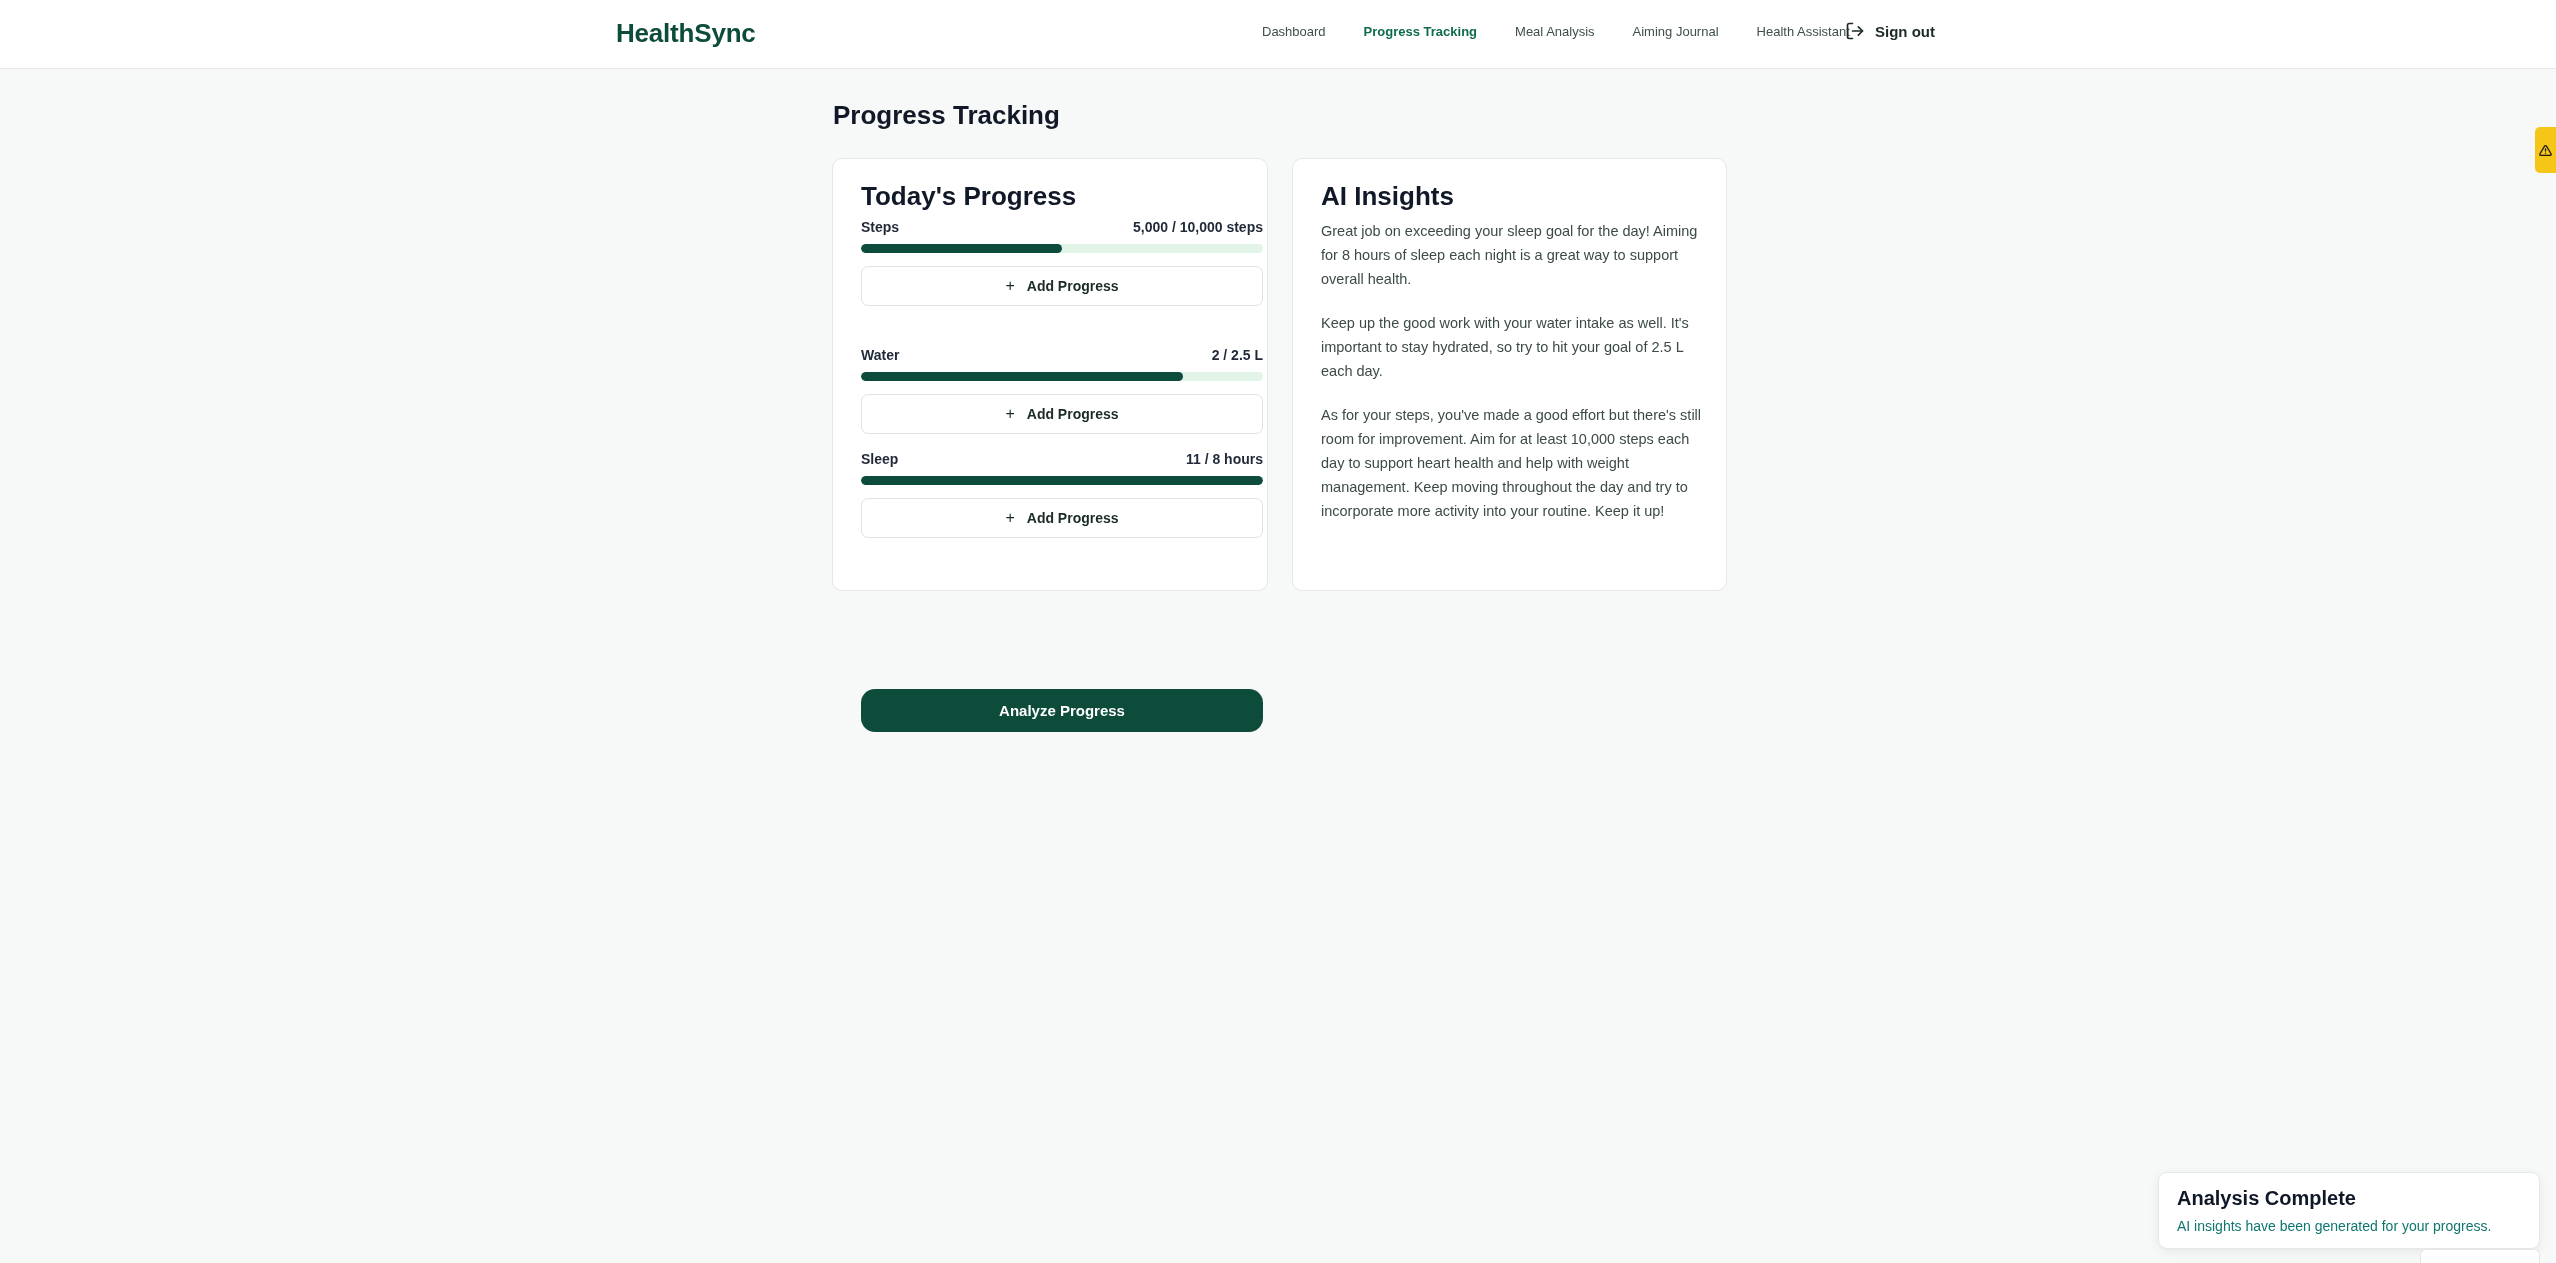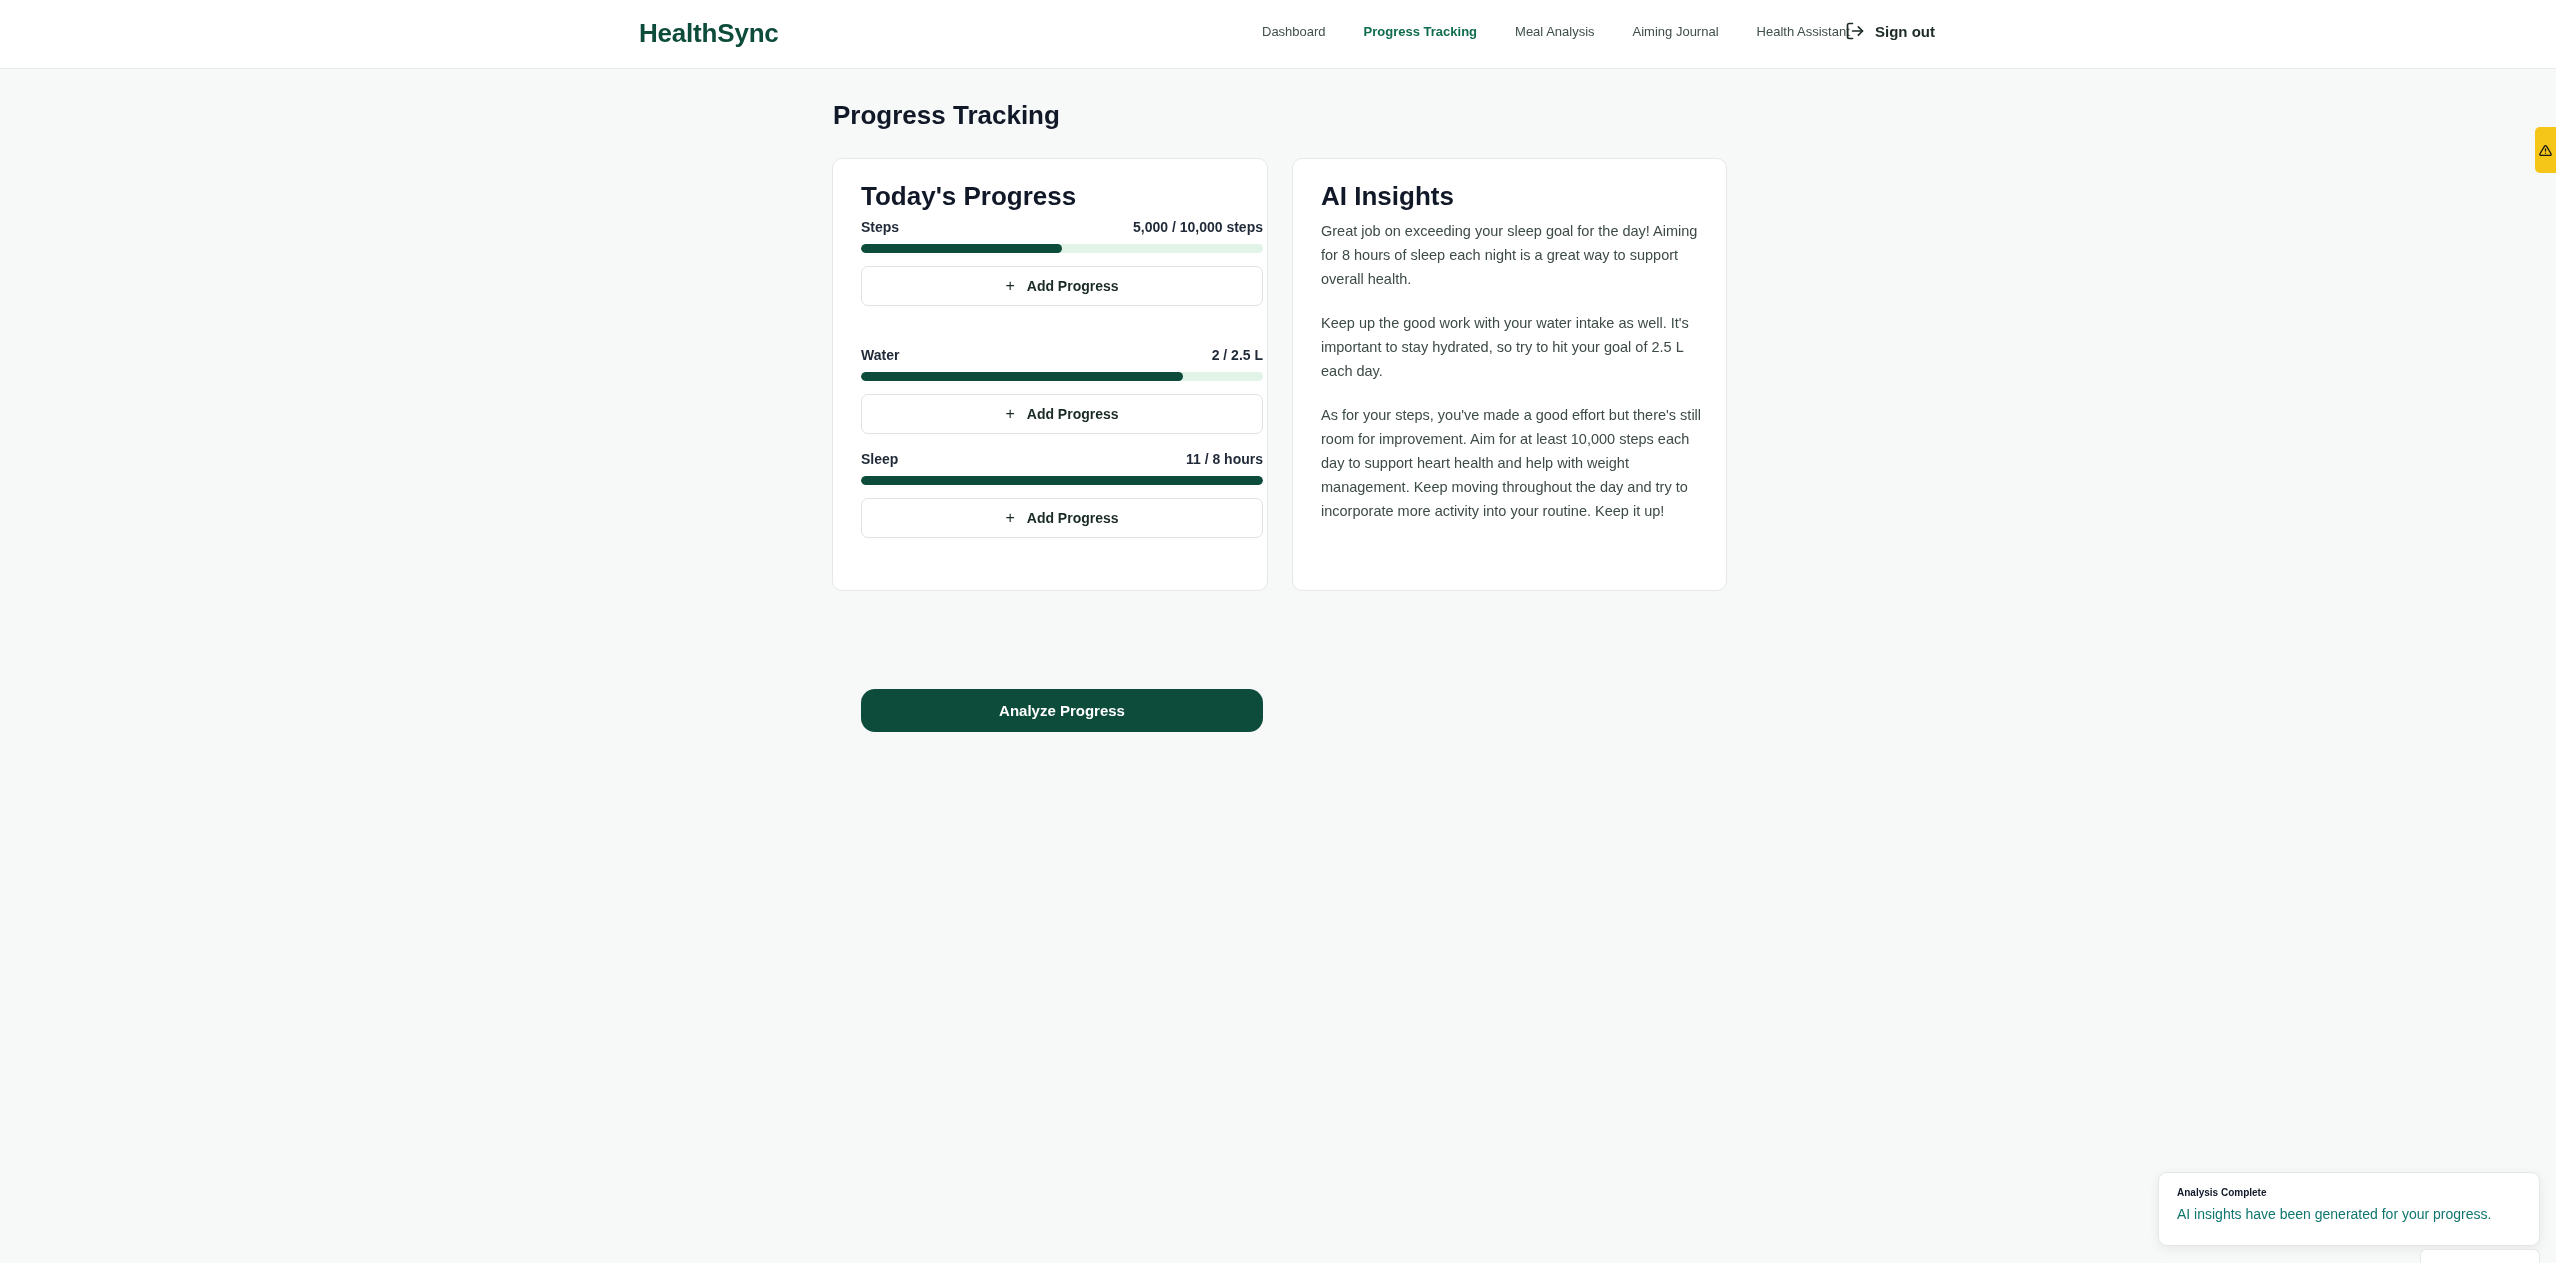--- a/index.html
+++ b/index.html
@@ -14,21 +14,21 @@
 
   
   .navbar {
     position: absolute; top: 0; left: 0;
     width: 2556px; height: 69px;
     background: #ffffff;
     border-bottom: 1px solid #e8eaea;
     display: flex; align-items: center;
   }
   .brand {
-    position: absolute; left: 639px; top: 18px;
+    position: absolute; left: 616px; top: 18px;
     font-size: 26px; font-weight: bold; color: #0d4c3b;
     letter-spacing: -0.2px;
   }
   .nav-links {
     position: absolute; left: 1262px; top: 24px;
     display: flex; align-items: center; gap: 38px;
   }
   .nav-link {
     font-size: 13px; color: #3f4f4a; text-decoration: none; white-space: nowrap;
   }
@@ -107,21 +107,21 @@
   .edge-tab svg { display: block; }
 
   
   .toast {
     position: absolute; left: 2158px; top: 1172px;
     width: 382px; min-height: 74px;
     background: #ffffff; border: 1px solid #e6e8e8; border-radius: 9px;
     box-shadow: 0 3px 12px rgba(0,0,0,0.07);
     padding: 14px 18px;
   }
-  .toast-title { font-size: 10px; font-weight: bold; color: #101828; }
+  .toast-title { font-size: 20px; font-weight: bold; color: #101828; }
   .toast-desc { margin-top: 8px; font-size: 14px; color: #0f766e; }
   .toast-stub {
     position: absolute; left: 2420px; top: 1249px;
     width: 120px; height: 22px; background: #ffffff;
     border: 1px solid #e6e8e8; border-bottom: none; border-radius: 6px 6px 0 0;
   }
 </style>
 </head>
 <body>
 

